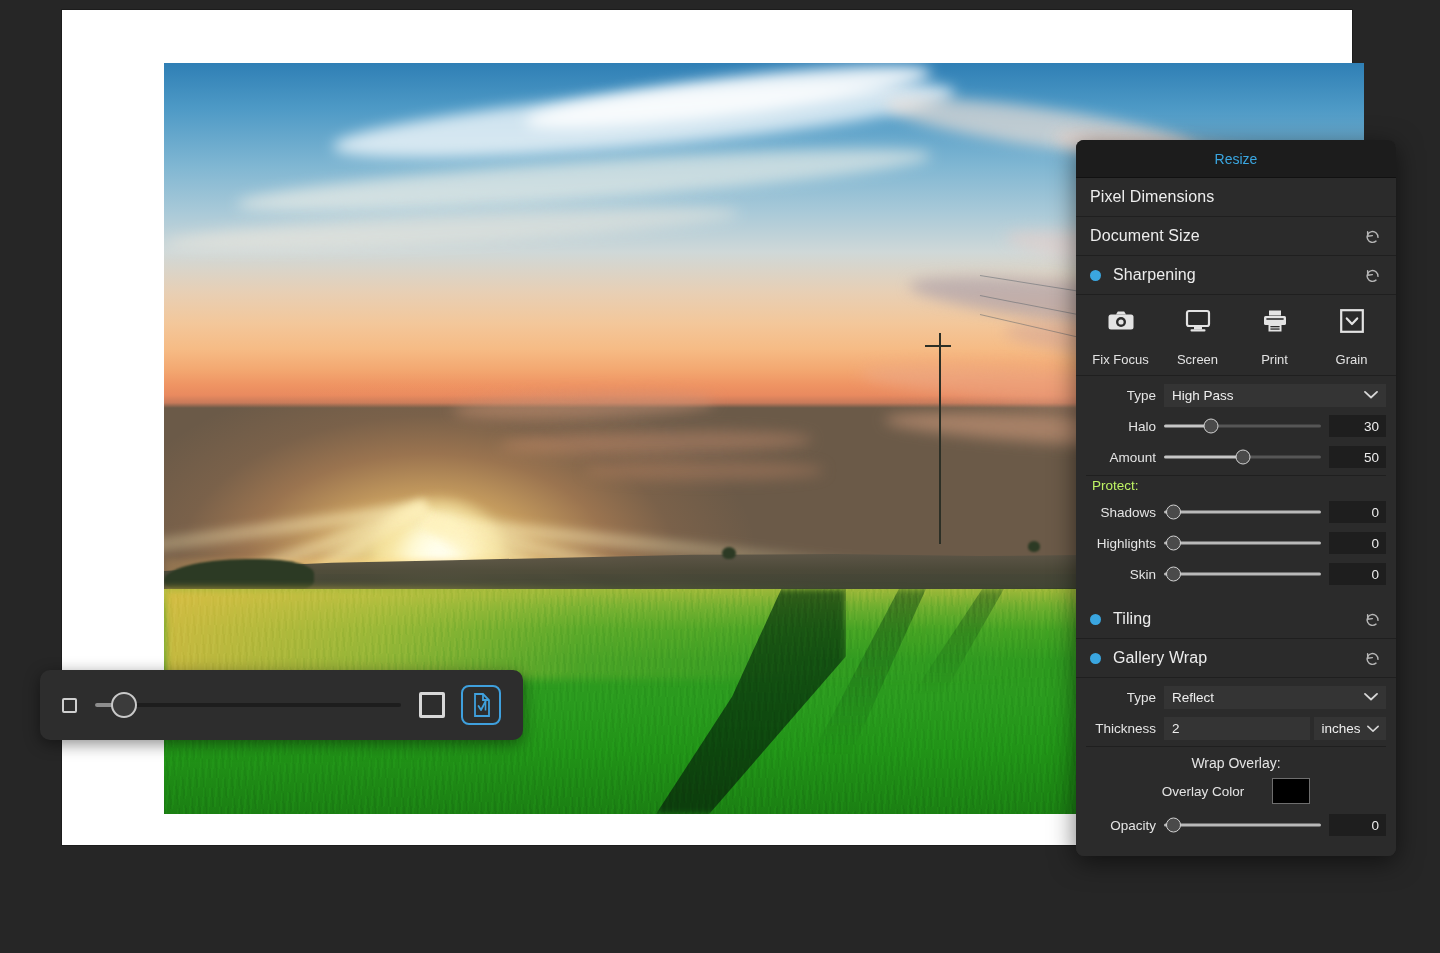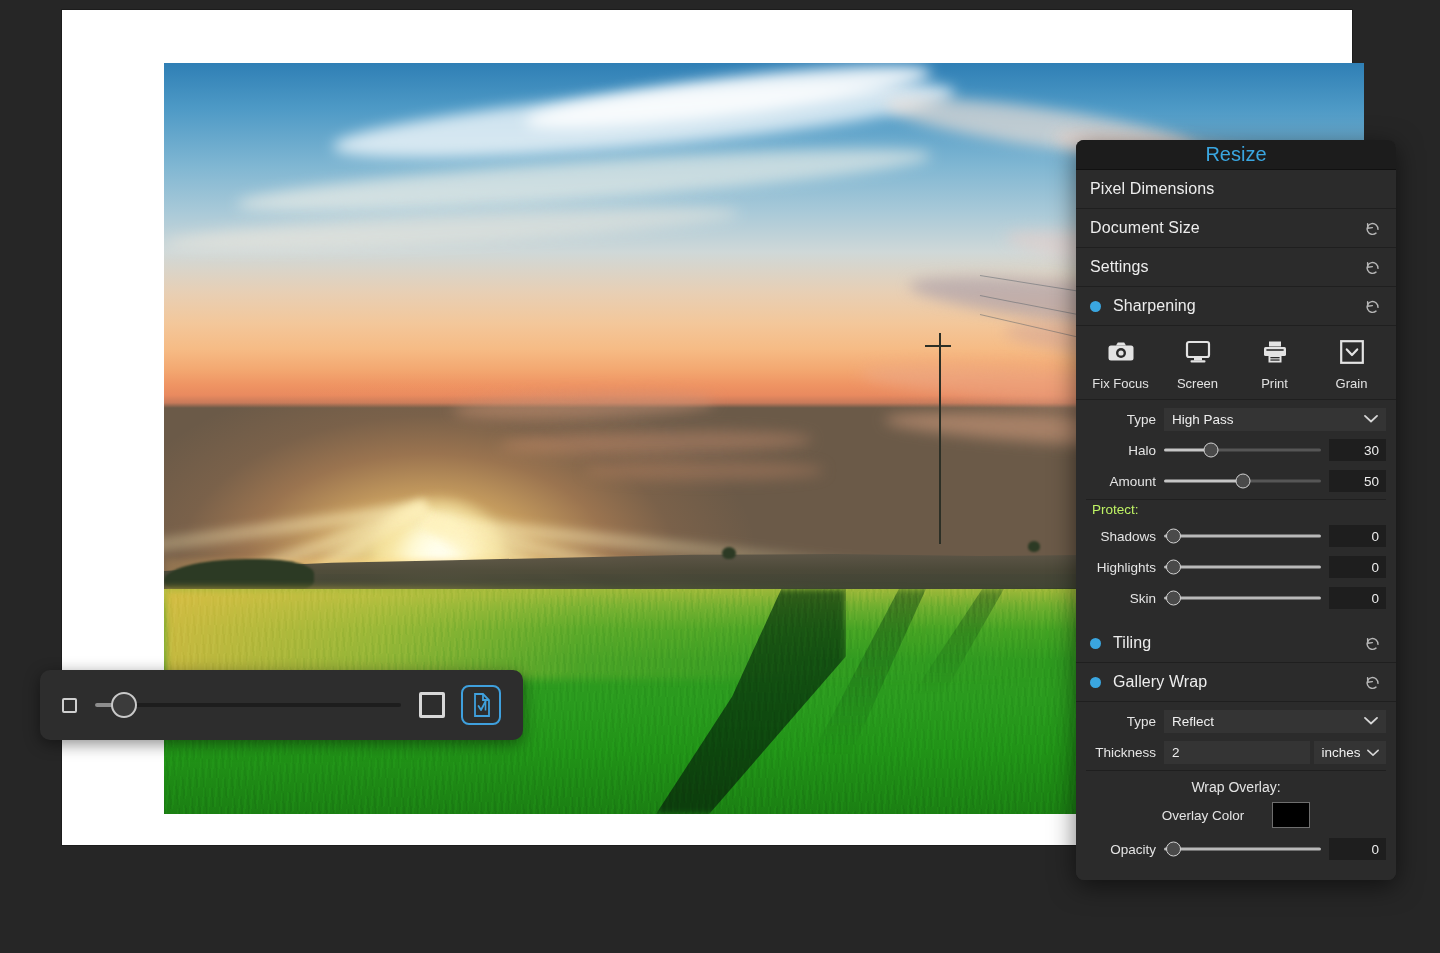--- a/index.html
+++ b/index.html
@@ -267,25 +267,25 @@
     left: 1076px; top: 140px;
     width: 320px;
     background: #2b2b2b;
     border-radius: 8px;
     box-shadow: 0 6px 26px rgba(0,0,0,0.55);
     overflow: hidden;
     color: #e9e9e9;
     font-size: 14.5px;
   }
   .panel-title {
-    height: 30px;
+    height: 38px;
     background: #1c1c1c;
     display: flex; align-items: center; justify-content: center;
     color: #3aa6e0;
-    font-size: 20px;
+    font-size: 14px;
     border-bottom: 1px solid #111;
   }
   .section-row {
     height: 39px;
     display: flex; align-items: center;
     padding: 0 14px;
     border-bottom: 1px solid #1f1f1f;
     background: #2b2b2b;
   }
   .section-row .label { font-size: 16px; color: #ededed; flex: 1 1 auto; letter-spacing: .1px; }
@@ -297,21 +297,21 @@
   .reset { width: 18px; height: 18px; flex: 0 0 auto; opacity: .85; }
 
   .icon-row {
     display: flex; align-items: flex-start; justify-content: space-around;
     padding: 12px 6px 8px;
     background: #2b2b2b;
     border-bottom: 1px solid #1f1f1f;
   }
   .icon-btn {
     display: flex; flex-direction: column; align-items: center;
-    width: 70px; gap: 10px;
+    width: 70px; gap: 17px;
   }
   .icon-btn .glyph { height: 28px; display: flex; align-items: center; justify-content: center; }
   .icon-btn .cap { font-size: 13px; color: #e2e2e2; }
 
   .ctl-block { padding: 6px 10px 8px; background: #2b2b2b; }
   .row {
     display: flex; align-items: center;
     height: 26px; margin-bottom: 5px;
   }
   .row .rlabel {
@@ -456,29 +456,20 @@
     <div class="section-row">
       <span class="label">Document Size</span>
       <span class="reset">
         <svg viewBox="0 0 20 20" width="18" height="18" fill="none">
           <path d="M15.5 11.5a6 6 0 1 0-2.2 4.2" stroke="#cfcfcf" stroke-width="1.6" stroke-linecap="round"></path>
           <path d="M4 5.2 L4.2 10.3 L9.3 9.6" stroke="#cfcfcf" stroke-width="1.6" stroke-linecap="round" stroke-linejoin="round"></path>
         </svg>
       </span>
     </div>
 
-    <div class="section-row">
-      <span class="label">Settings</span>
-      <span class="reset">
-        <svg viewBox="0 0 20 20" width="18" height="18" fill="none">
-          <path d="M15.5 11.5a6 6 0 1 0-2.2 4.2" stroke="#cfcfcf" stroke-width="1.6" stroke-linecap="round"></path>
-          <path d="M4 5.2 L4.2 10.3 L9.3 9.6" stroke="#cfcfcf" stroke-width="1.6" stroke-linecap="round" stroke-linejoin="round"></path>
-        </svg>
-      </span>
-    </div>
 
     <div class="section-row">
       <span class="dot"></span>
       <span class="label">Sharpening</span>
       <span class="reset">
         <svg viewBox="0 0 20 20" width="18" height="18" fill="none">
           <path d="M15.5 11.5a6 6 0 1 0-2.2 4.2" stroke="#cfcfcf" stroke-width="1.6" stroke-linecap="round"></path>
           <path d="M4 5.2 L4.2 10.3 L9.3 9.6" stroke="#cfcfcf" stroke-width="1.6" stroke-linecap="round" stroke-linejoin="round"></path>
         </svg>
       </span>

